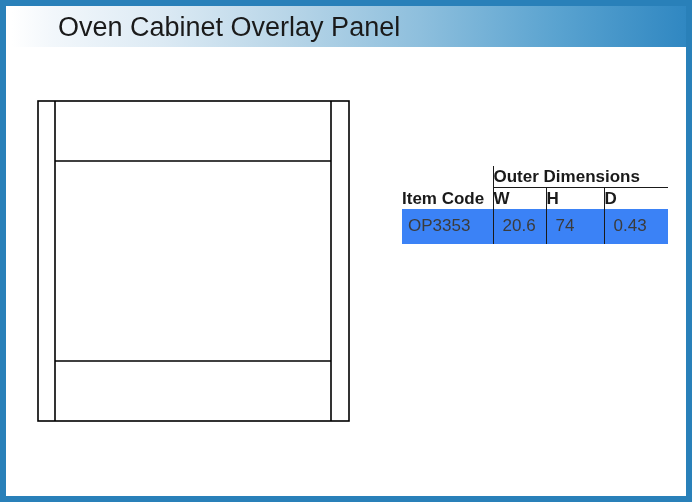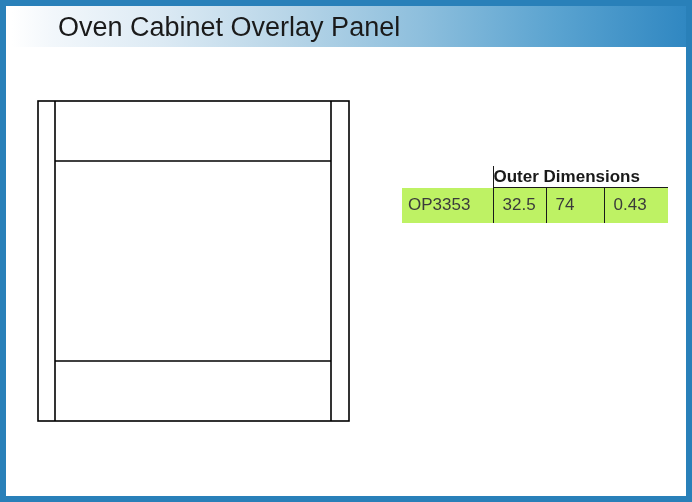--- a/index.html
+++ b/index.html
@@ -102,21 +102,21 @@
   }
   .sub-dim {
     font-weight: bold;
     font-size: 17px;
     padding: 6px 0 8px 9px;
     border-left: 1.5px solid #1a1a1a;
     vertical-align: bottom;
   }
   
   .row-data td {
-    background: #bef264;
+    background: #3b82f6;
     font-size: 17px;
     color: #3b3b3b;
     padding: 7px 0 8px 0;
     vertical-align: middle;
   }
   .row-data .cell-item { padding-left: 6px; }
   .row-data .cell-dim {
     padding-left: 9px;
     border-left: 1.5px solid #1a1a1a;
   }
@@ -150,23 +150,29 @@
         <col class="grp-blank">
         <col class="col-w">
         <col class="col-h">
         <col class="col-d">
       </colgroup>
       <tbody>
         <tr>
           <td class="grp-empty"></td>
           <td class="grp-label" colspan="3">Outer Dimensions</td>
         </tr>
+        <tr>
+          <td class="sub-item">Item Code</td>
+          <td class="sub-dim">W</td>
+          <td class="sub-dim">H</td>
+          <td class="sub-dim">D</td>
+        </tr>
         <tr class="row-data">
           <td class="cell-item">OP3353</td>
-          <td class="cell-dim">32.5</td>
+          <td class="cell-dim">20.6</td>
           <td class="cell-dim">74</td>
           <td class="cell-dim">0.43</td>
         </tr>
       </tbody>
     </table>
   </div>
 
 </div>
 
 </body></html>

